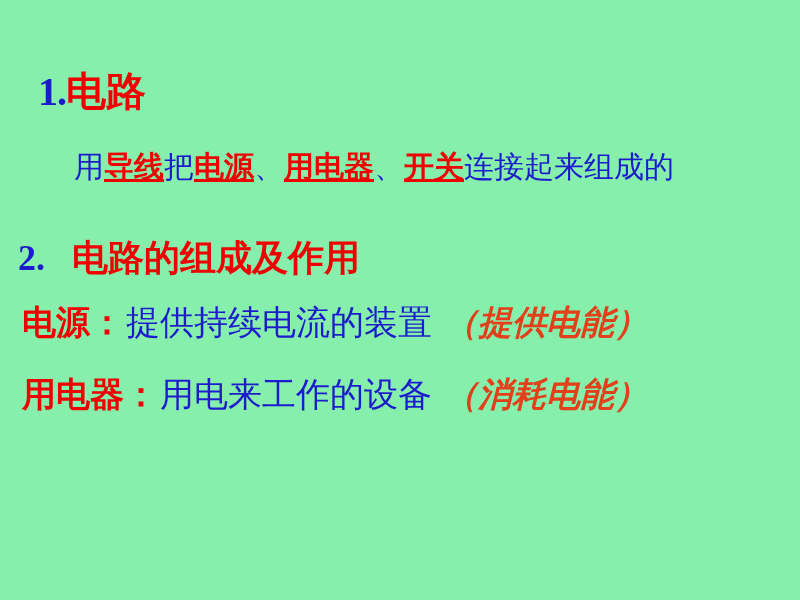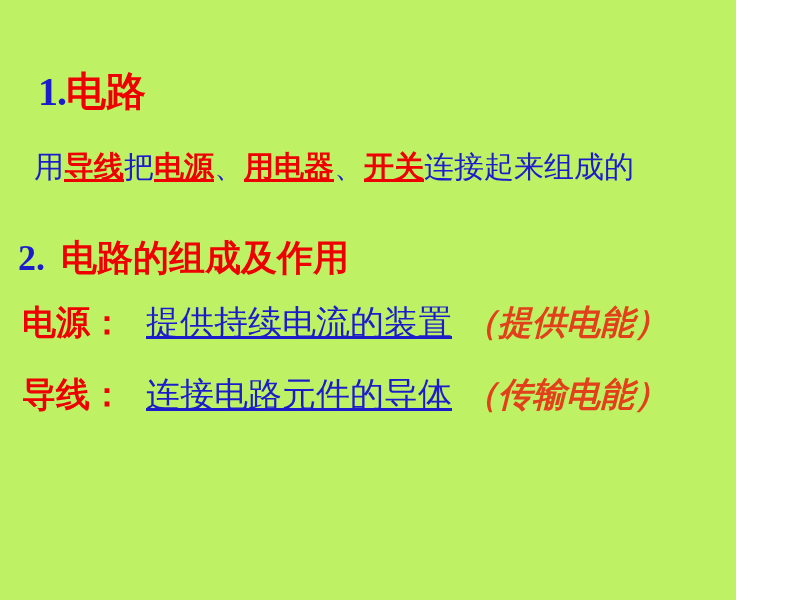--- a/index.html
+++ b/index.html
@@ -10,23 +10,23 @@
     width: 800px;
     height: 600px;
     background: #ffffff;
     font-family: "Liberation Serif", "DejaVu Serif", serif;
     overflow: hidden;
     position: relative;
   }
 
   .slide {
     position: relative;
-    width: 736px;
+    width: 800px;
     height: 600px;
-    background: #bef264;
+    background: #86efac;
   }
 
   
   .c-blue   { color: #1c1ccc; }
   .c-red    { color: #ee0000; }
   .c-orange { color: #e1401a; }
 
   .b        { font-weight: bold; }
   .i        { font-style: italic; margin-top: 32px; }
   .u-red    { text-decoration: underline; text-decoration-color: #ee0000; text-underline-offset: 2px; }
@@ -50,58 +50,57 @@
 
   
   .definition {
     position: absolute;
     left: 34px;
     top: 148px;
     width: 756px;
     font-size: 30px;
     line-height: 37px;
   }
-  .definition .seg { white-space: nowrap; }
+  .definition .seg { white-space: nowrap; margin-left: 40px; }
 
   
   .heading-2 {
     position: absolute;
     left: 18px;
     top: 240px;
     font-size: 36px;
     line-height: 1.0;
     white-space: nowrap;
   }
   .heading-2 .num {
     font-weight: bold;
   }
   .heading-2 .ttl {
     font-weight: bold;
-    margin-left: 16px;
+    margin-left: 27px;
   }
 
   
   .component-list {
     position: absolute;
     left: 22px;
     top: 300px;
     width: 776px;
   }
   .component-row {
     height: 72px;
     font-size: 34px;
     line-height: 46px;
     white-space: nowrap;
   }
   .component-row .term {
     font-weight: bold;
   }
   .component-row .desc {
-    margin-left: 22px;
-    text-decoration: underline;
+    margin-left: 2px;
   }
   .component-row .note {
     margin-left: 12px;
     font-weight: bold;
   }
   .component-row .note:empty { display: none; }
 </style>
 </head>
 <body>
 
@@ -118,21 +117,21 @@
   <div class="heading-2">
     <span class="num c-blue">2.</span><span class="ttl c-red">电路的组成及作用</span>
   </div>
 
   <div class="component-list">
 
     <div class="component-row">
       <span class="term c-red">电源：</span><span class="desc c-blue">提供持续电流的装置</span><span class="note c-orange i">（提供电能）</span>
     </div>
 
+    <div class="component-row">
+      <span class="term c-red">用电器：</span><span class="desc c-blue">用电来工作的设备</span><span class="note c-orange i">（消耗电能）</span>
+    </div>
 
 
-    <div class="component-row">
-      <span class="term c-red">导线：</span><span class="desc c-blue">连接电路元件的导体</span><span class="note c-orange i">（传输电能）</span>
-    </div>
 
   </div>
 
 </div>
 
 </body></html>

